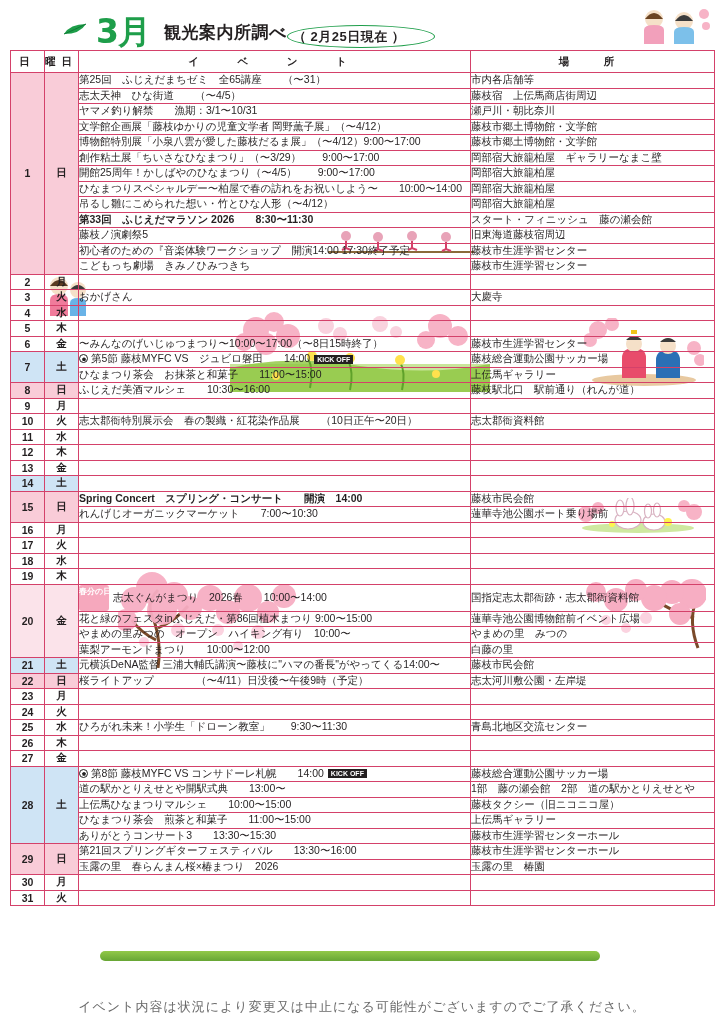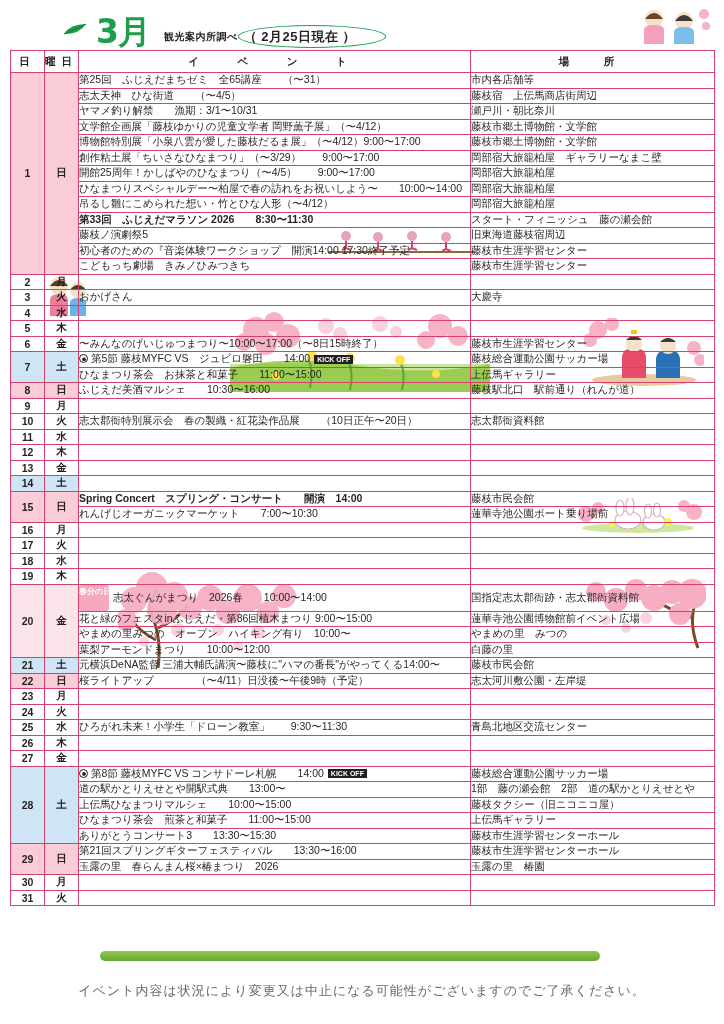--- a/index.html
+++ b/index.html
@@ -40,21 +40,21 @@
     font-family: "DejaVu Sans", sans-serif;
     font-size: 30px;
     font-weight: bold;
     color: #2b8fd4;
     letter-spacing: -1px;
     line-height: 1;
     padding-bottom: 3px;
     margin-left: 1px;
   }
   .hdr-sub {
-    font-size: 10px;
+    font-size: 17px;
     font-weight: bold;
     color: #231f20;
     padding-bottom: 6px;
     margin-left: 14px;
     letter-spacing: 0.5px;
   }
   .hdr-date-wrap {
     padding-bottom: 4px;
     margin-left: 6px;
     position: relative;
@@ -193,21 +193,21 @@
   .art-green-bar {
     left: 100px; top: 951px; width: 500px; height: 10px;
     background: linear-gradient(#8cc63f,#5fa12a);
     border-radius: 5px;
     opacity: .95;
   }
 
   
   .footer {
     position: absolute;
-    left: 0; right: 0; bottom: 24px;
+    left: 0; right: 0; bottom: 8px;
     text-align: center;
     font-size: 13px;
     color: #6a6a6a;
     letter-spacing: 1px;
     z-index: 3;
   }
 </style>
 </head>
 <body>
 

